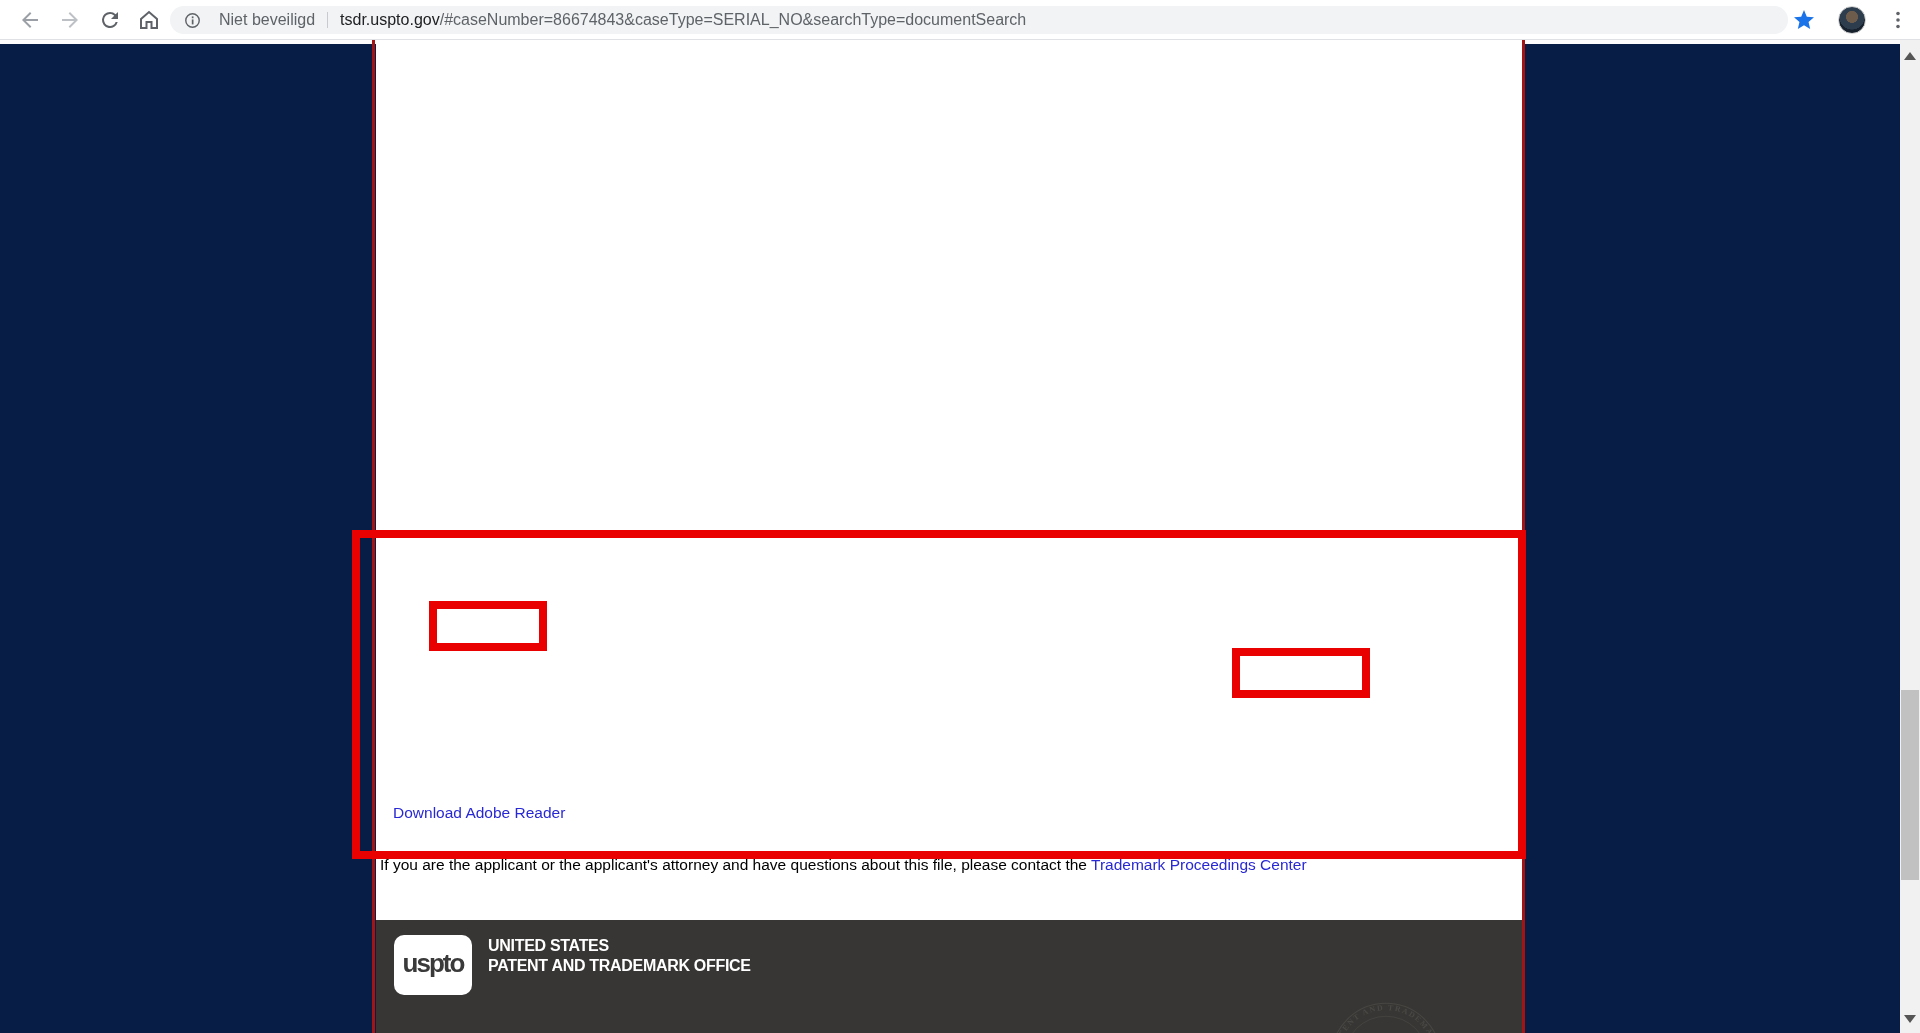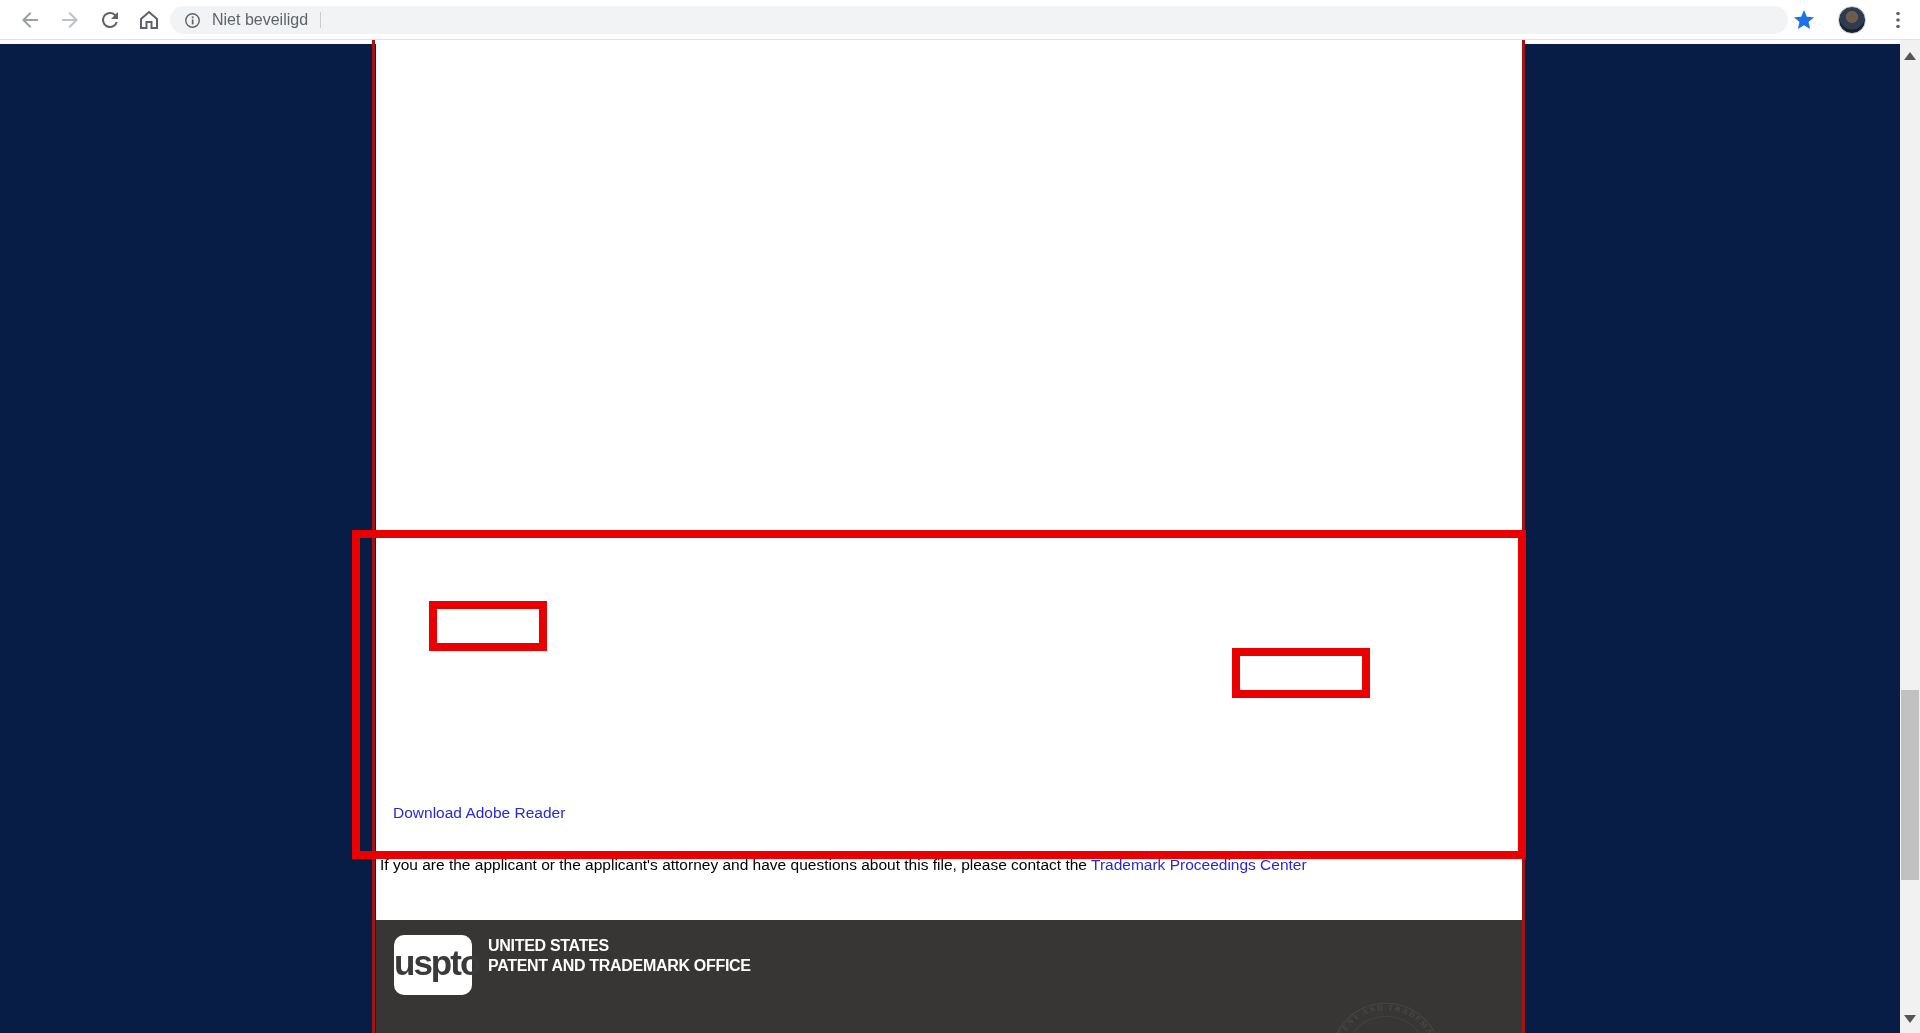--- a/index.html
+++ b/index.html
@@ -3,21 +3,21 @@
 <meta charset="utf-8">
 <style>
   * { margin:0; padding:0; box-sizing:border-box; }
   html,body { width:1920px; height:1033px; overflow:hidden; font-family:"Liberation Sans",sans-serif; background:#fff; }
 
   
   #chrome { position:absolute; left:0; top:0; width:1920px; height:40px; background:#ffffff; border-bottom:1px solid #dfe1e5; z-index:60; }
   .nav-ic { position:absolute; top:8px; width:24px; height:24px; }
   #url-pill { position:absolute; left:170px; top:6px; width:1618px; height:28px; background:#f1f3f4; border-radius:14px; display:flex; align-items:center; }
   #info-icon { margin-left:14px; width:17px; height:17px; flex:0 0 auto; }
-  #security-label { margin-left:11px; font-size:16px; color:#5f6368; white-space:nowrap; }
+  #security-label { margin-left:18px; font-size:16px; color:#5f6368; white-space:nowrap; }
   #pill-sep { width:1px; height:16px; background:#c8cacd; margin:0 12px; }
   #url-text { font-size:16px; white-space:nowrap; color:#202124; }
   #url-text .path { color:#5f6368; }
   #star-icon { position:absolute; left:1792px; top:8px; width:24px; height:24px; }
   #avatar { position:absolute; left:1838px; top:6px; width:28px; height:28px; border-radius:50%;
             background:radial-gradient(circle at 50% 38%, #6d5b4c 0 28%, #2e3d4e 30% 60%, #18222e 62%); border:1px solid #d0d0d0; }
   #menu-dots { position:absolute; left:1886px; top:8px; width:24px; height:24px; }
 
   
   #top-strip { position:absolute; left:0; top:40px; width:1920px; height:4px; background:#fdfdfd; z-index:1; }
@@ -77,21 +77,21 @@
 
   
   .anno { position:absolute; border:8px solid var(--annotation_red); z-index:50; pointer-events:none; }
   #anno-big  { left:352px; top:530px; width:1174px; height:329px; }
   #anno-date { left:429px; top:601px; width:118px;  height:50px; }
   #anno-due  { left:1232px; top:648px; width:138px; height:50px; }
 
   
   #footer { position:absolute; left:376px; top:920px; width:1146px; height:113px; background:var(--footer_bg); overflow:hidden; z-index:5; }
   #logo-box { position:absolute; left:18px; top:15px; width:78px; height:60px; background:#fff; border-radius:10px; text-align:center; }
-  #logo-box span { font-size:35px; font-weight:bold; color:#3a3a3a; letter-spacing:-2px; line-height:56px; }
+  #logo-box span { font-size:26px; font-weight:bold; color:#3a3a3a; letter-spacing:-2px; line-height:56px; }
   #org-lines { position:absolute; left:112px; top:16px; color:#fff; font-weight:bold; letter-spacing:-0.3px; }
   #org-lines .l1 { font-size:16px; line-height:20px; }
   #org-lines .l2 { font-size:16px; line-height:20px; }
   #seal { position:absolute; left:895px; top:78px; opacity:0.55; }
 
   
   #scrollbar { position:absolute; left:1900px; top:40px; width:20px; height:993px; background:#f1f1f1; z-index:6; }
   #sb-up, #sb-down { position:absolute; left:4px; width:0; height:0; border-left:6px solid transparent; border-right:6px solid transparent; cursor:pointer; }
   #sb-up { top:12px; border-bottom:8px solid #555; }
   #sb-down { bottom:10px; border-top:8px solid #555; }
@@ -115,20 +115,21 @@
     </svg>
 
   <div id="url-pill">
     <svg id="info-icon" viewBox="0 0 24 24">
       <circle cx="12" cy="12" r="9.5" fill="none" stroke="#5f6368" stroke-width="2"></circle>
       <rect x="11" y="10.5" width="2.4" height="7" fill="#5f6368"></rect>
       <rect x="11" y="6.2" width="2.4" height="2.6" fill="#5f6368"></rect>
     </svg>
     <span id="security-label">Niet beveiligd</span>
     <span id="pill-sep"></span>
+    <span id="url-text"><span>tsdr.uspto.gov</span><span class="path">/#caseNumber=86674843&amp;caseType=SERIAL_NO&amp;searchType=documentSearch</span></span>
   </div>
 
   <svg id="star-icon" viewBox="0 0 24 24">
       <path fill="#1a73e8" d="M12 17.27L18.18 21l-1.64-7.03L22 9.24l-7.19-.61L12 2 9.19 8.63 2 9.24l5.46 4.73L5.82 21z"></path>
     </svg>
   <div id="avatar"></div>
   <svg id="menu-dots" viewBox="0 0 24 24">
     <circle cx="12" cy="5.5" r="1.8" fill="#5f6368"></circle>
       <circle cx="12" cy="12" r="1.8" fill="#5f6368"></circle>
       <circle cx="12" cy="18.5" r="1.8" fill="#5f6368"></circle>

